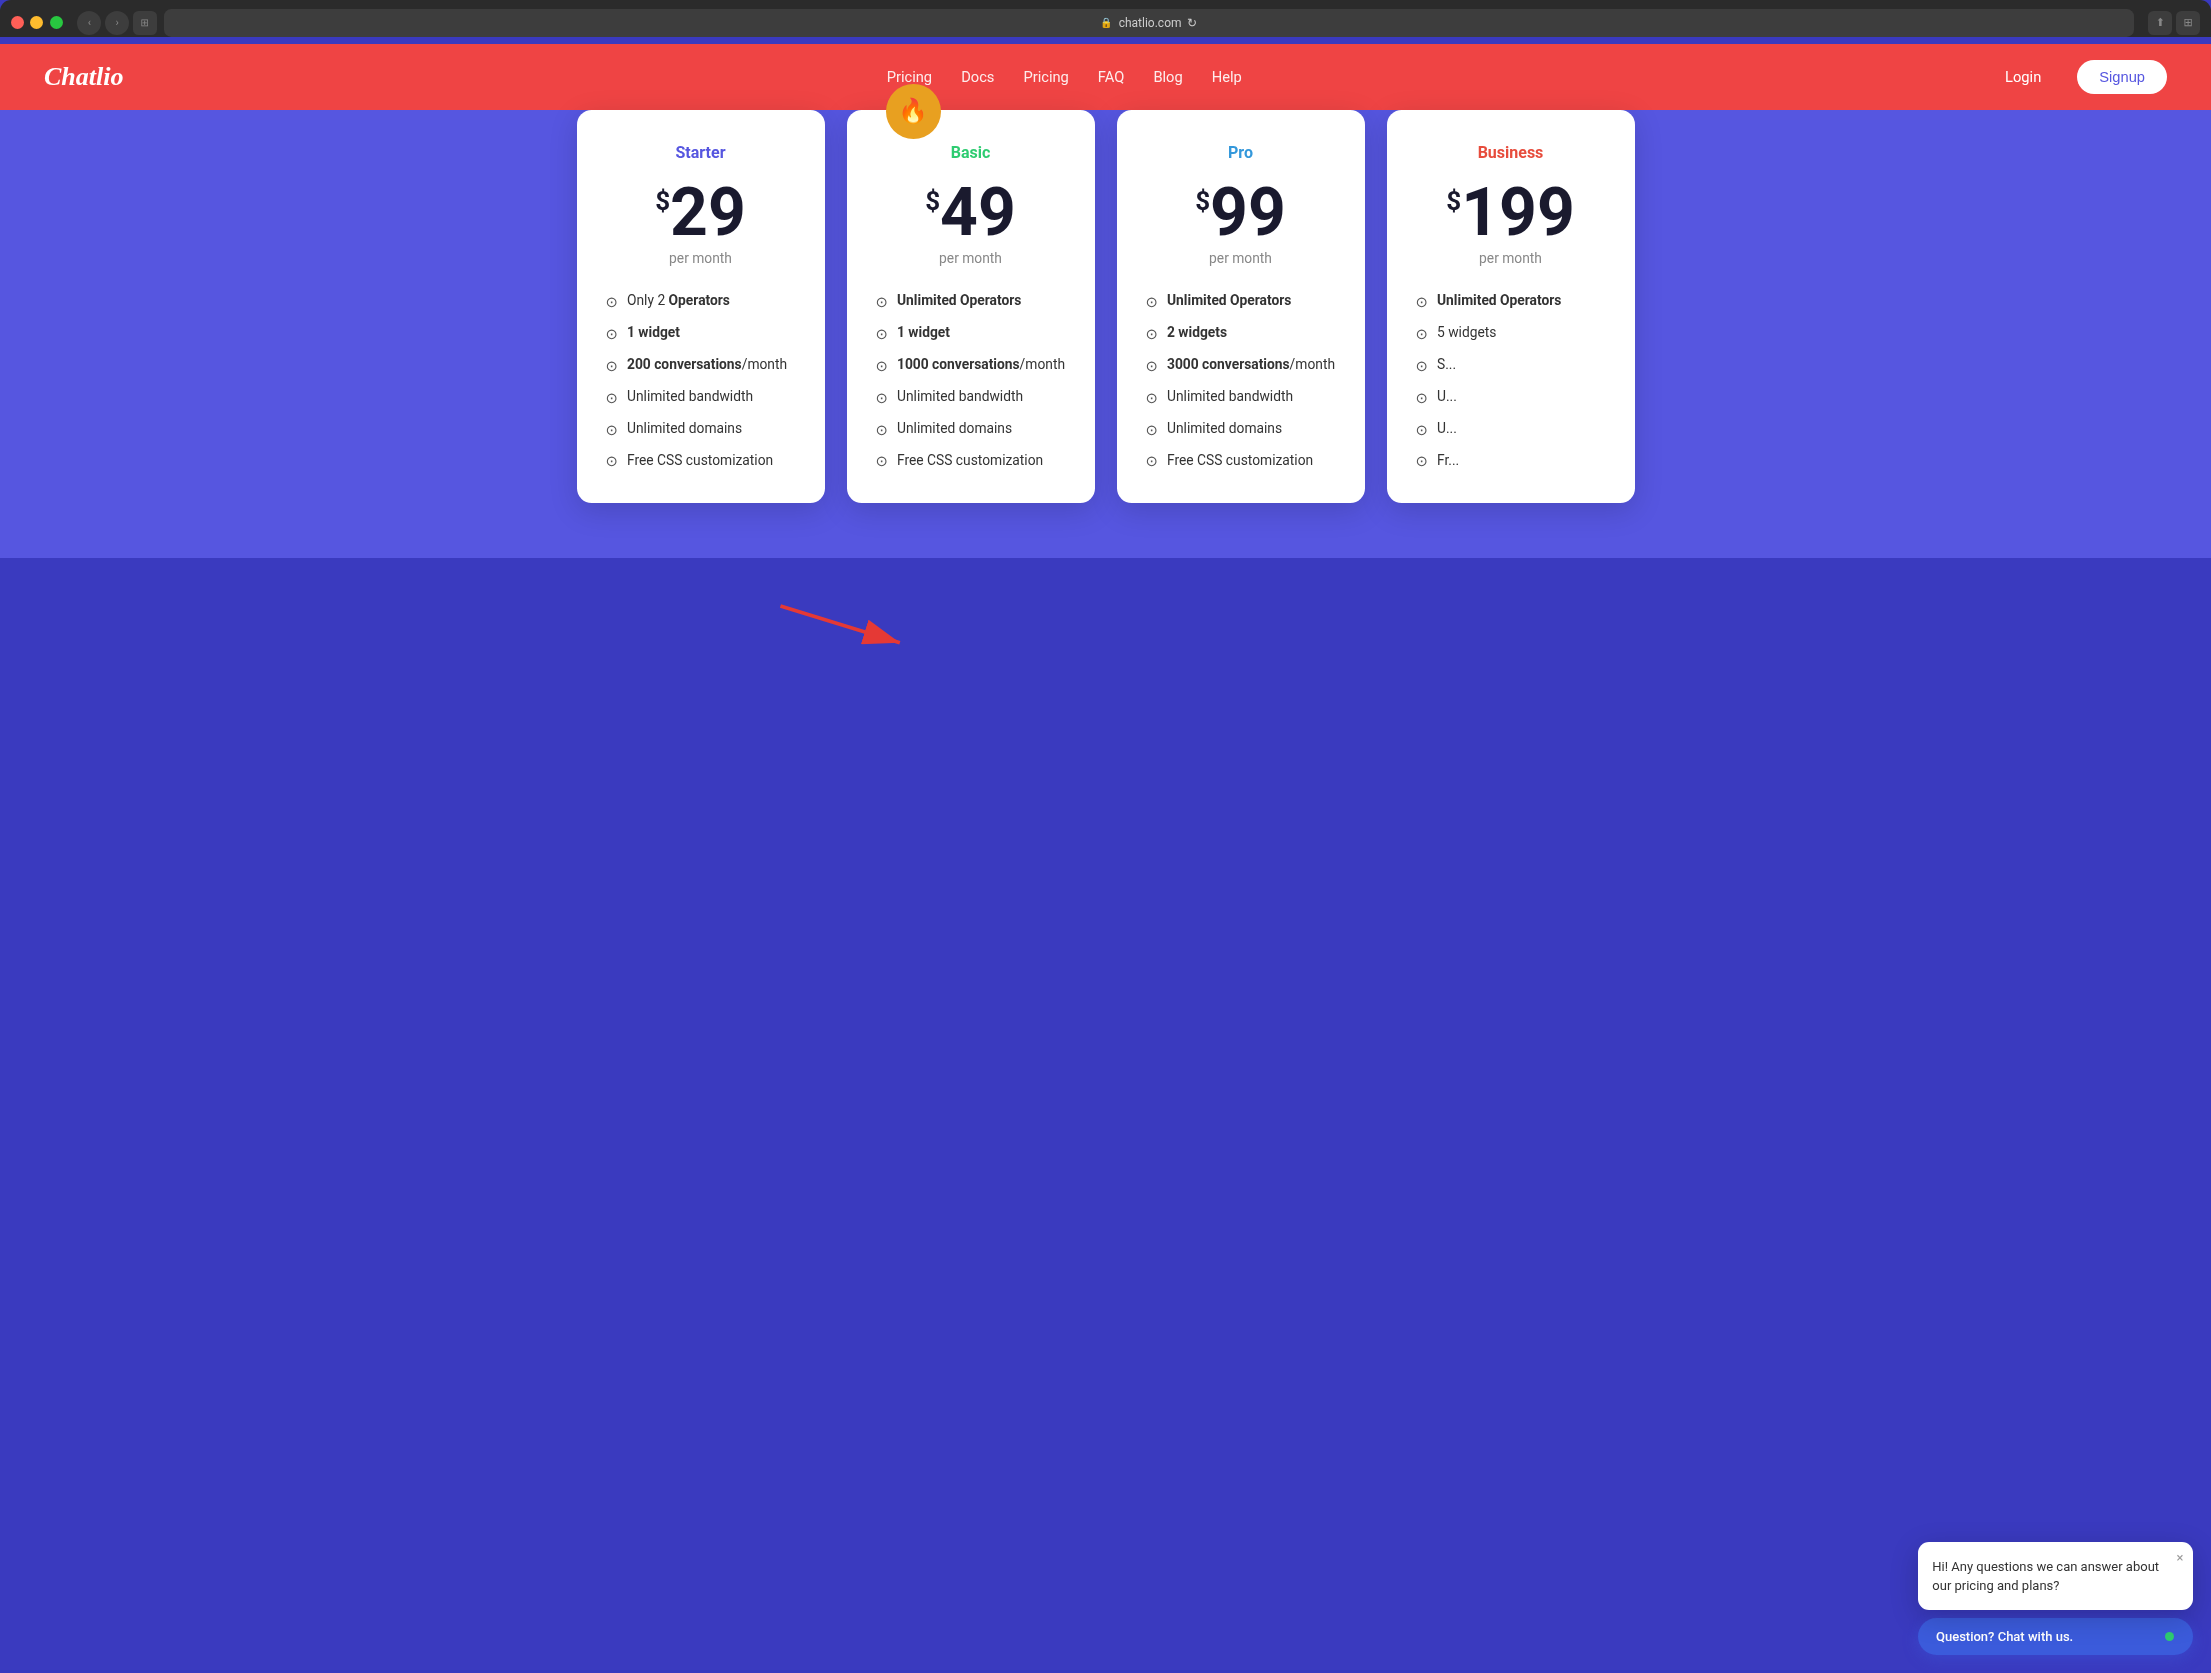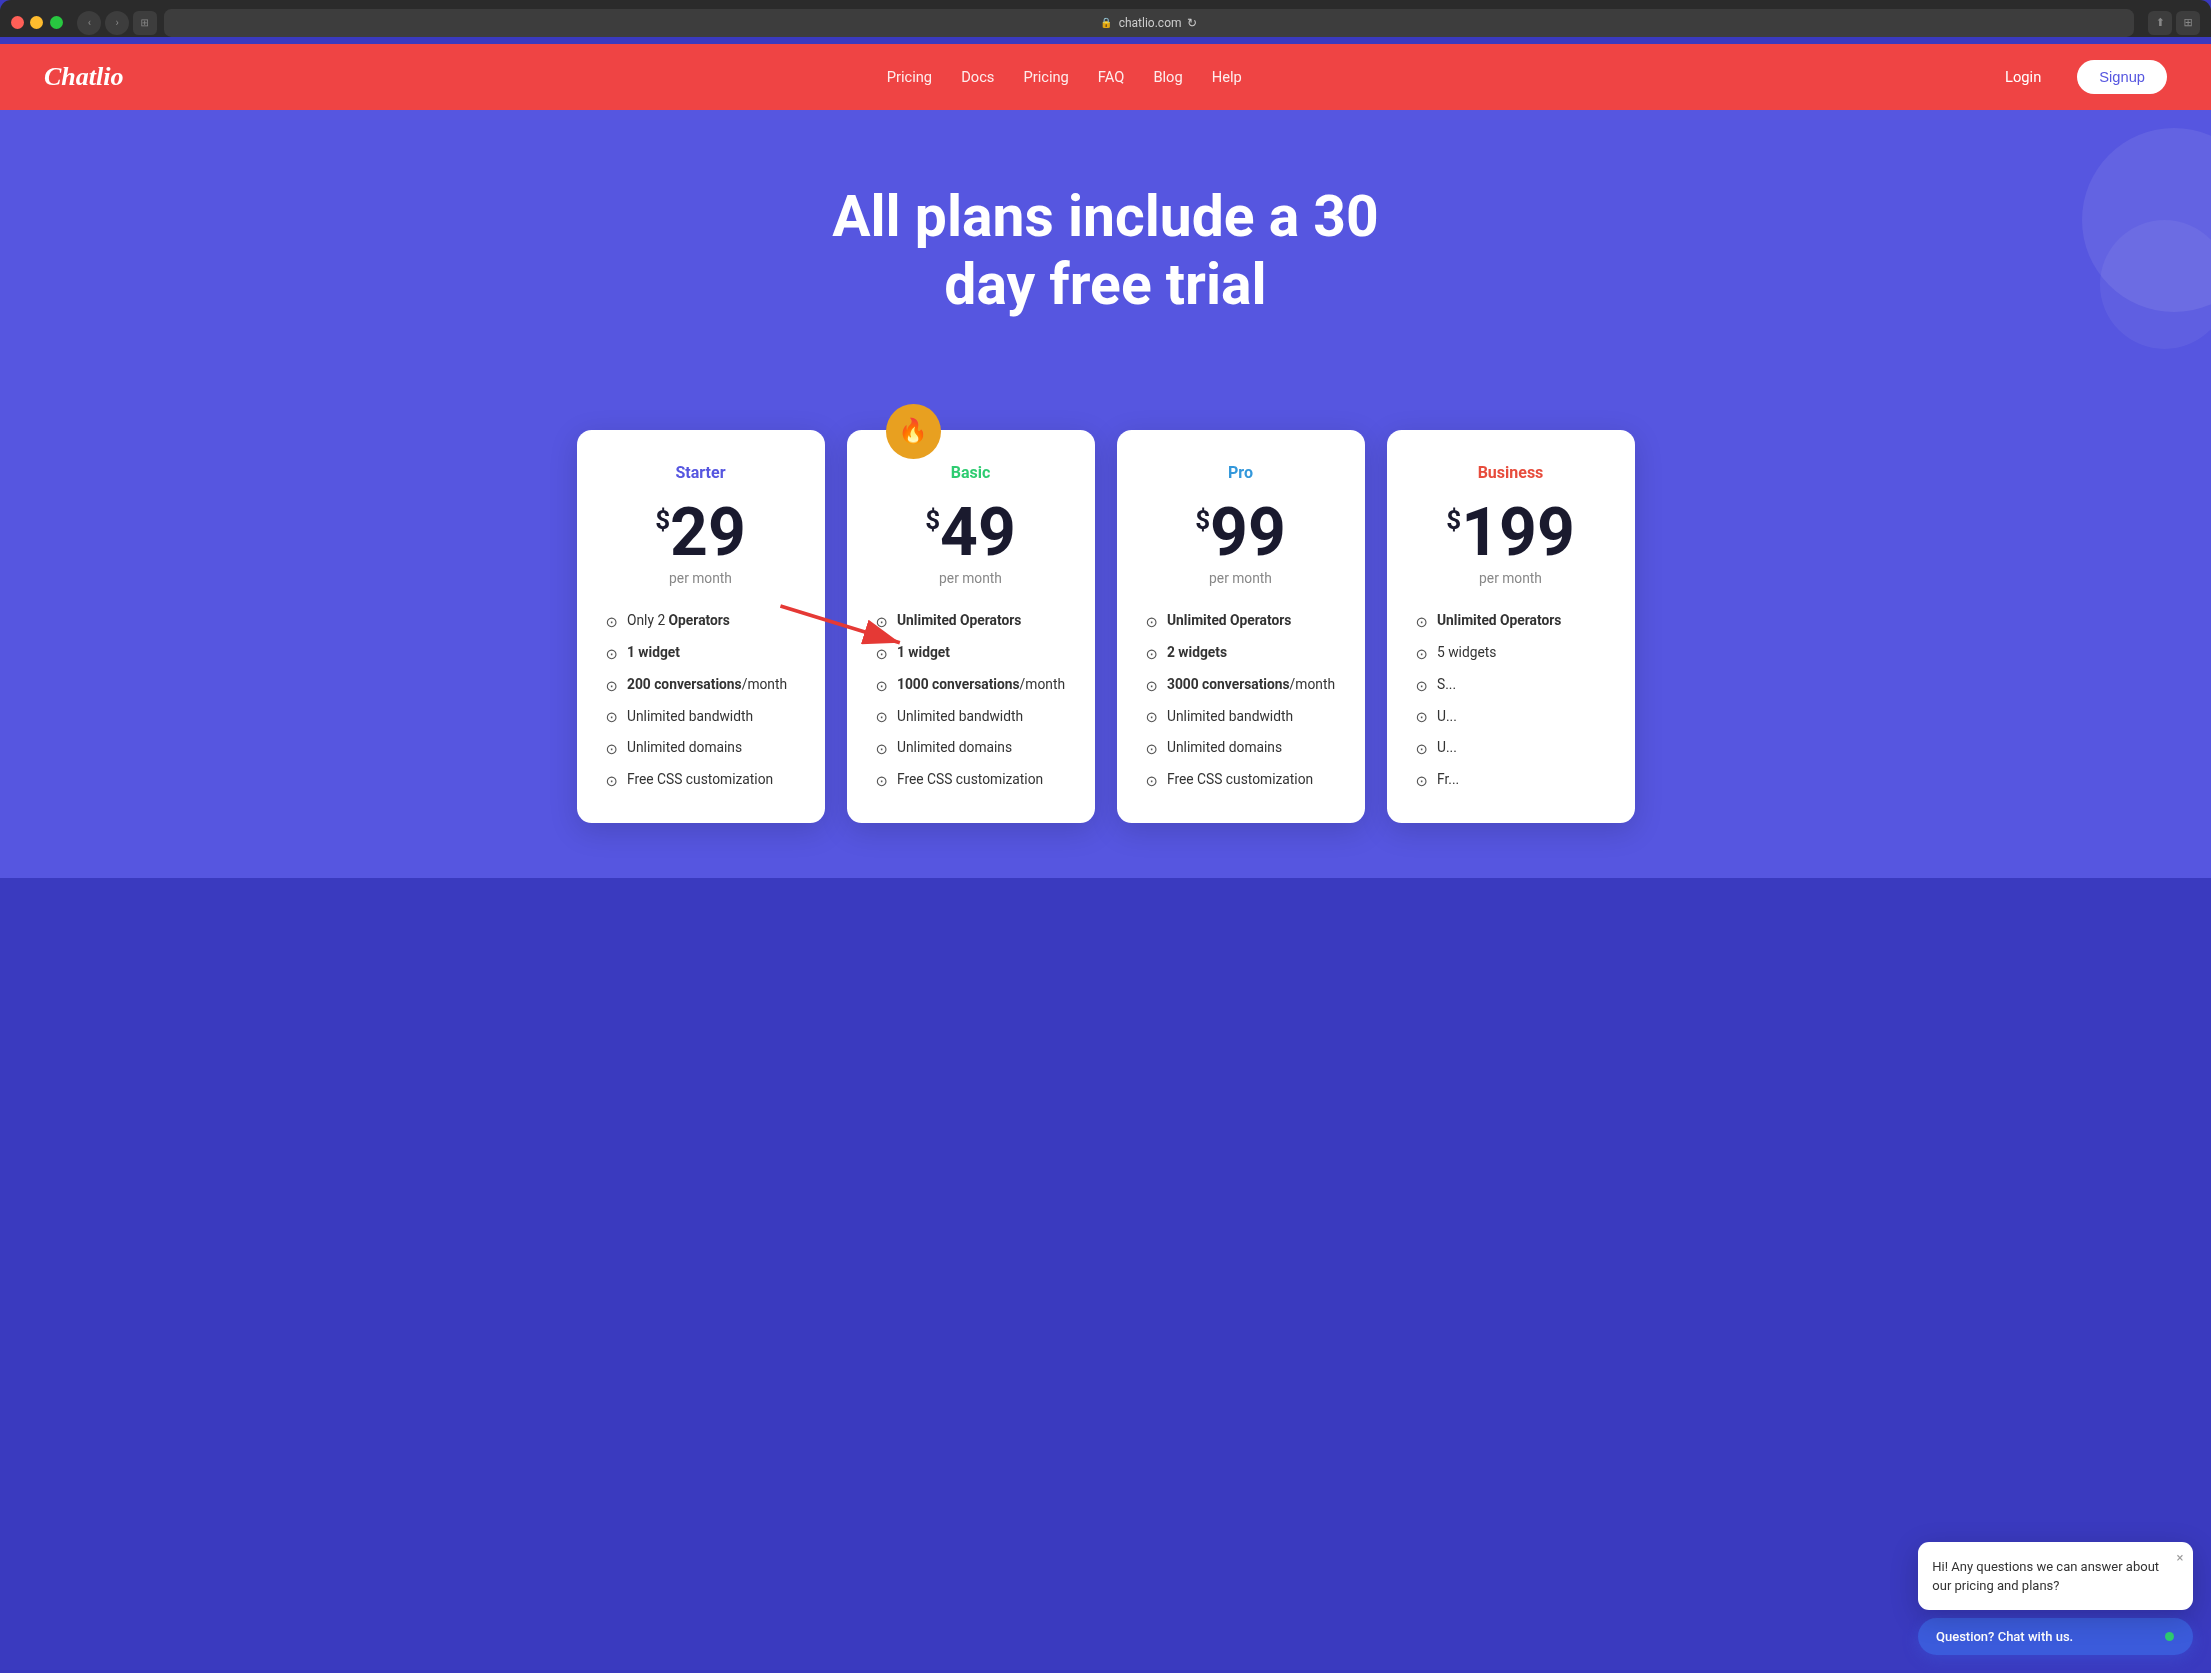--- a/index.html
+++ b/index.html
@@ -386,25 +386,20 @@
       <a class="nav-link">FAQ</a>
       <a class="nav-link">Blog</a>
       <a class="nav-link">Help</a>
     </div>
     <div class="nav-right">
       <span class="nav-login">Login</span>
       <button class="nav-signup">Signup</button>
     </div>
   </nav>
 
-  <div class="hero">
-    <div class="hero-bg-circle1"></div>
-    <div class="hero-bg-circle2"></div>
-    <h1>All plans include a 30 day free trial</h1>
-  </div>
 
   <div class="pricing-section">
     <div class="pricing-cards">
 
       <div class="hot-badge">
         <span>🔥</span>
       </div>
 
       <div class="pricing-card plan-starter">
         <div class="plan-name">Starter</div>

